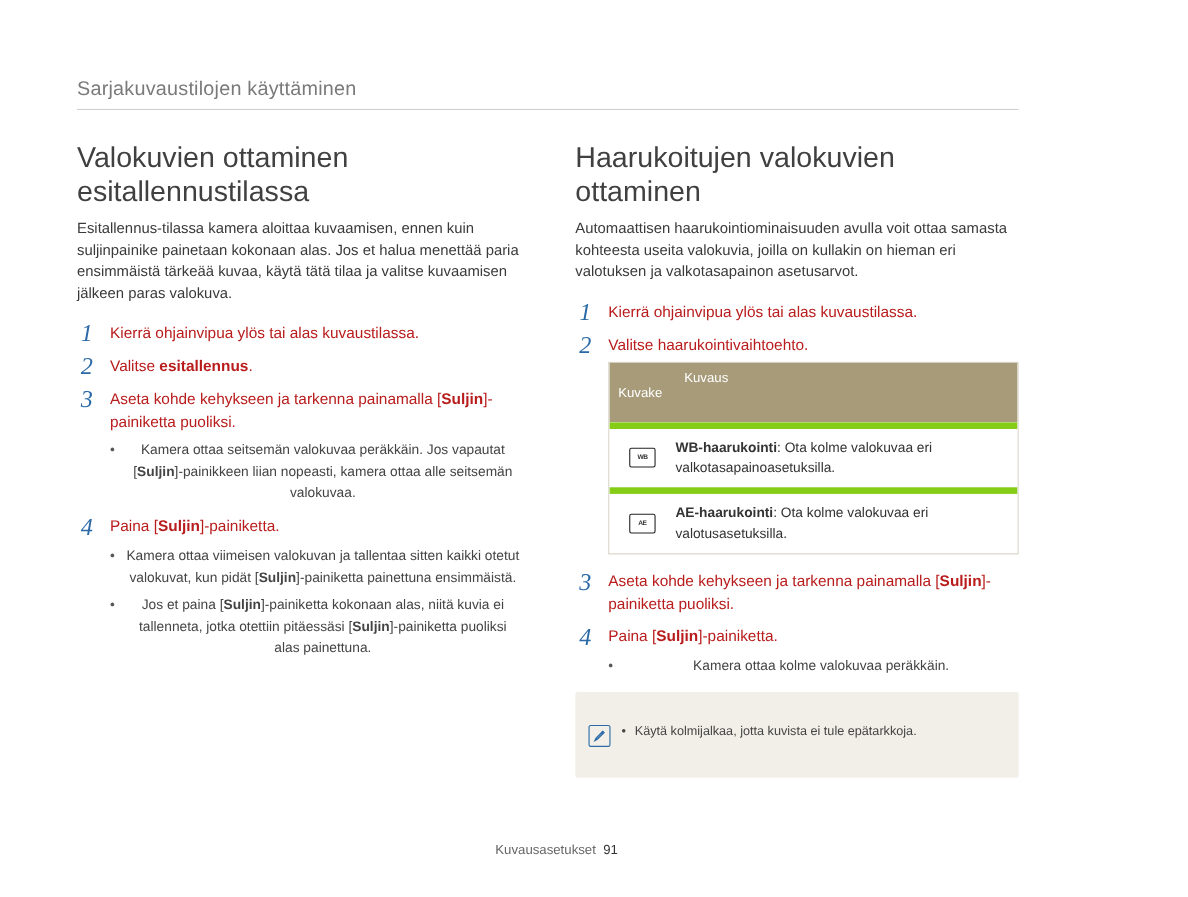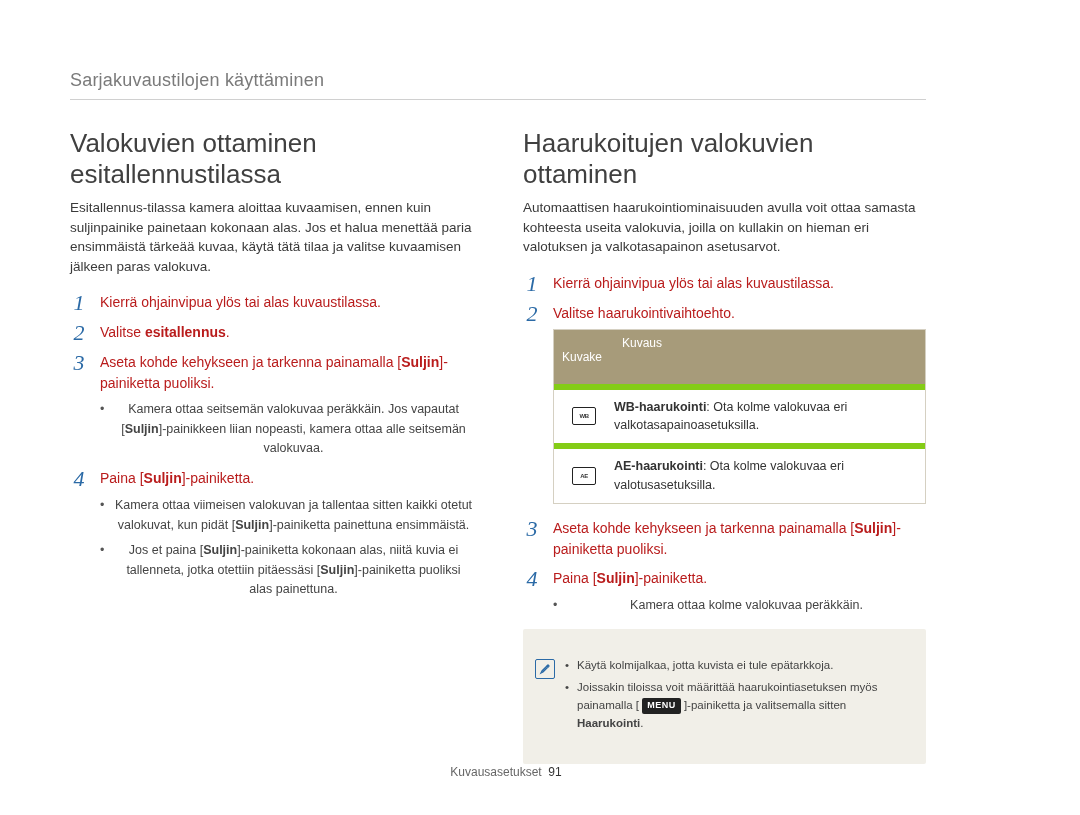--- a/index.html
+++ b/index.html
@@ -334,23 +334,20 @@
 
       <div class="note">
         <div class="note-icon">
           <svg width="12" height="12" viewBox="0 0 12 12">
             <path d="M2 10 L4 9 L9 4 L8 3 L3 8 Z" fill="none" stroke="#2b6aa6" stroke-width="1.3"></path>
             <path d="M9 4 L10 3 L9 2 L8 3" fill="none" stroke="#2b6aa6" stroke-width="1.3"></path>
           </svg>
         </div>
         <ul>
           <li>Käytä kolmijalkaa, jotta kuvista ei tule epätarkkoja.</li>
-          <li>
-            <span>Joissakin tiloissa voit määrittää  haarukointiasetuksen myös painamalla [ </span><span class="menu-badge">MENU</span><span> ]-painiketta ja valitsemalla sitten </span><strong>Haarukointi</strong><span>.</span>
-          </li>
         </ul>
       </div>
 
     </div>
   </div>
 
   <div class="footer">
     <span>Kuvausasetukset</span>&nbsp;&nbsp;<span class="pg">91</span>
   </div>
 </div>

